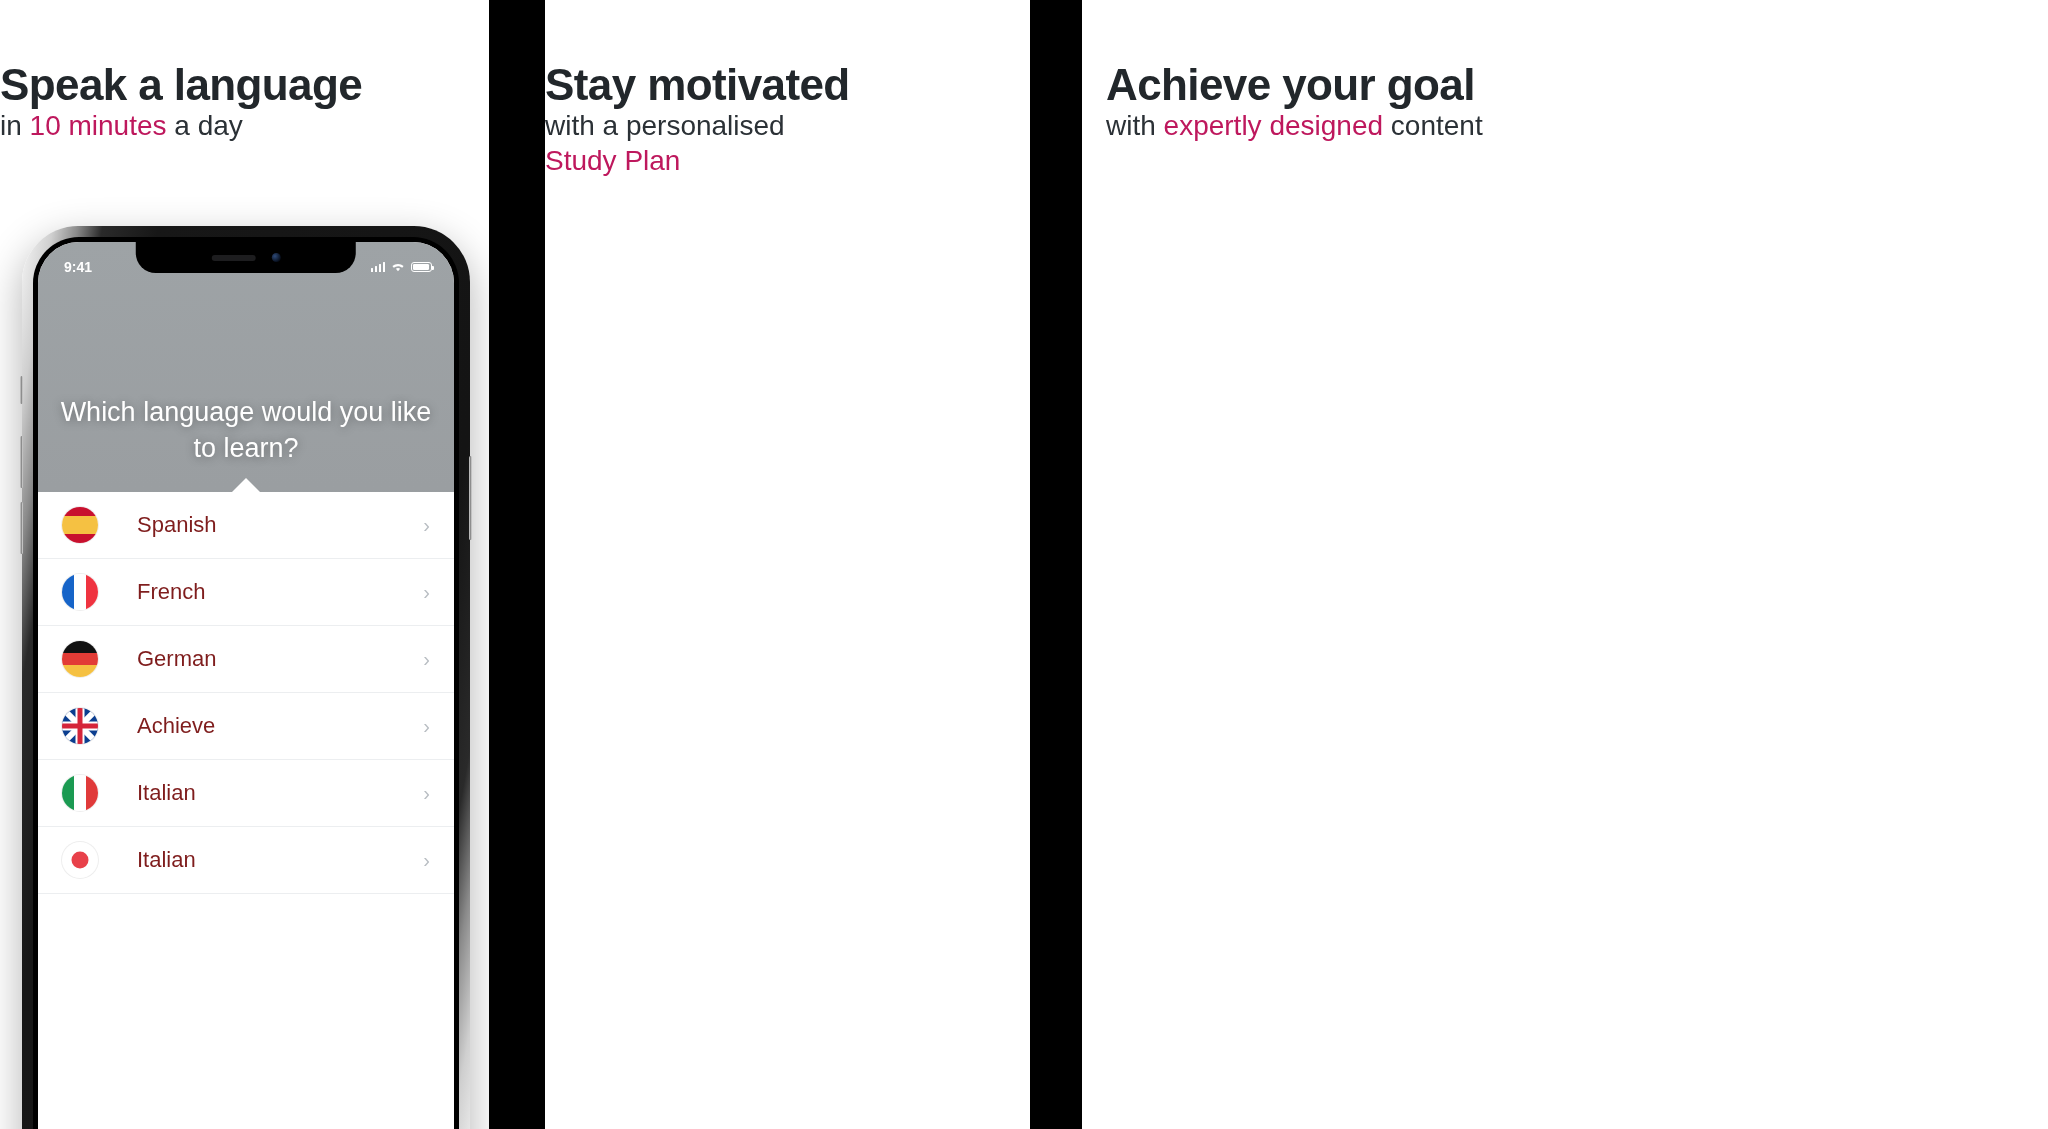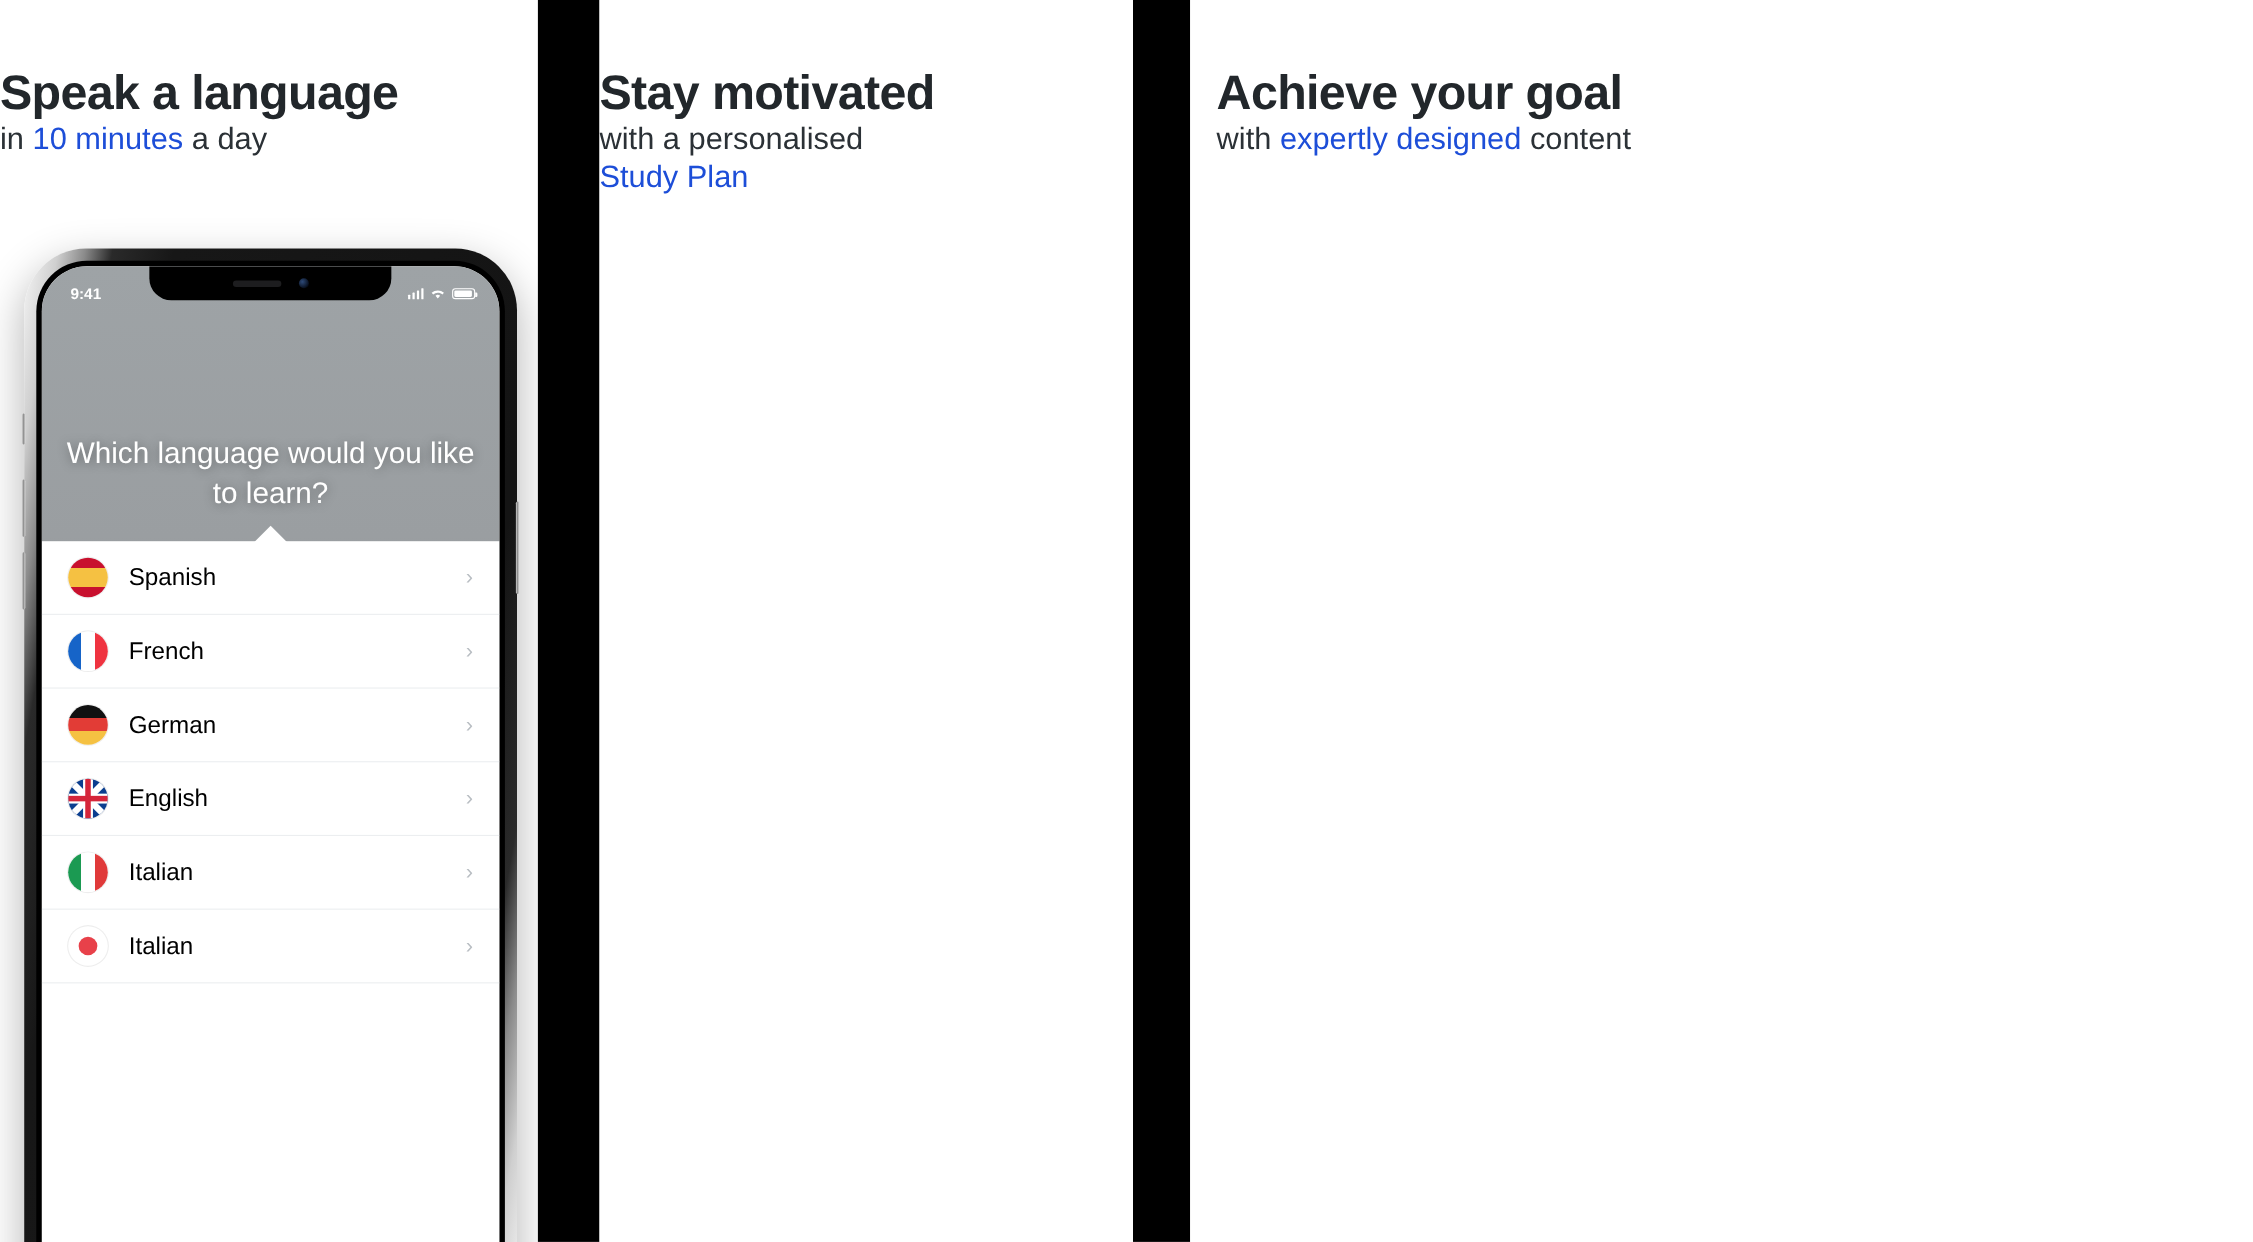--- a/index.html
+++ b/index.html
@@ -18,21 +18,21 @@
   .p2 { left:545px;  width:546px; }
   .p3 { left:1082px; width:966px; }
 
   
   .heading { text-align:left; }
   .h-title {
     font-size:44px; font-weight:bold; color:#22272b; letter-spacing:-0.6px;
     line-height:1.05;
   }
   .h-sub { font-size:28px; color:#2b3136; line-height:1.26; font-weight:400; }
-  .h-blue { color:#1d4ed8; }
+  .h-blue { color:#be185d; }
 
   .p1 .heading { padding-top:62px; }
   .p2 .heading { padding-top:62px; }
   .p3 .heading { padding-top:62px;padding-left:24px; }
 
   
   .phone {
     position:absolute;
     border-radius:56px;
     background:
@@ -115,21 +115,21 @@
   .lang-sheet::before{
     content:""; position:absolute; top:-14px; left:50%; transform:translateX(-50%);
     border-left:15px solid transparent; border-right:15px solid transparent;
     border-bottom:15px solid #fff;
   }
   .lang-row {
     height:67px; display:flex; align-items:center; gap:19px;
     padding:0 24px; border-bottom:1px solid #eceef0;
     position:relative;
   }
-  .lang-name { font-size:22px; color:#000000; flex:1; }
+  .lang-name { font-size:22px; color:#7f1d1d; flex:1;margin-left:20px; }
   .chev { color:#b9bec3; font-size:20px; }
   .flag { width:36px; height:36px; border-radius:50%; overflow:hidden;
           box-shadow:0 0 0 1px rgba(0,0,0,.07); position:relative; flex:none; }
   .f-es{background:linear-gradient(180deg,#c8102e 0 25%,#f5c142 25% 75%,#c8102e 75% 100%);}
   .f-fr{background:linear-gradient(90deg,#1664c8 0 33.3%,#fff 33.3% 66.6%,#ef3340 66.6% 100%);}
   .f-de{background:linear-gradient(180deg,#111 0 33.3%,#e23c36 33.3% 66.6%,#f5c142 66.6% 100%);}
   .f-it{background:linear-gradient(90deg,#1b9a52 0 33.3%,#fff 33.3% 66.6%,#e03a3a 66.6% 100%);}
   .f-jp{background:#fff;}
   .f-jp::after{content:"";position:absolute;top:50%;left:50%;transform:translate(-50%,-50%);
     width:17px;height:17px;border-radius:50%;background:#e8414a;}
@@ -205,21 +205,21 @@
               <span class="lang-name">German</span>
               <span class="chev">›</span>
             </div>
             <div class="lang-row">
               <span class="flag f-gb">
                   <i class="h"></i>
                   <i class="v"></i>
                   <i class="h2"></i>
                   <i class="v2"></i>
                 </span>
-              <span class="lang-name">English</span>
+              <span class="lang-name">Achieve</span>
               <span class="chev">›</span>
             </div>
             <div class="lang-row">
               <span class="flag f-it"></span>
               <span class="lang-name">Italian</span>
               <span class="chev">›</span>
             </div>
             <div class="lang-row">
               <span class="flag f-jp"></span>
               <span class="lang-name">Italian</span>

